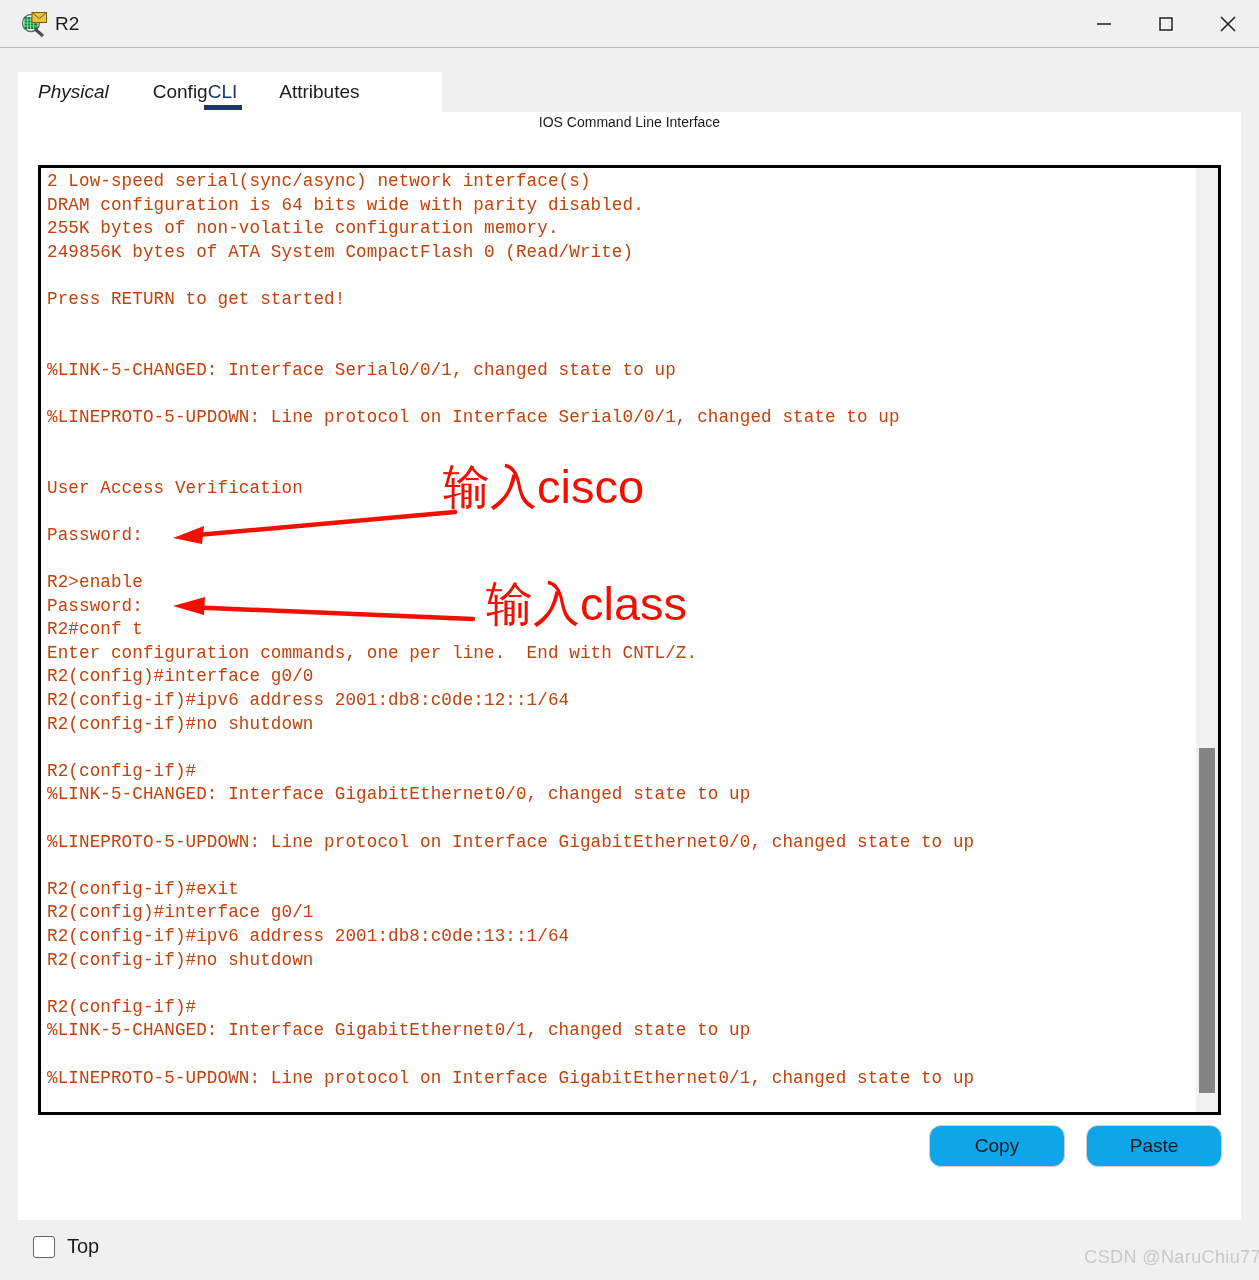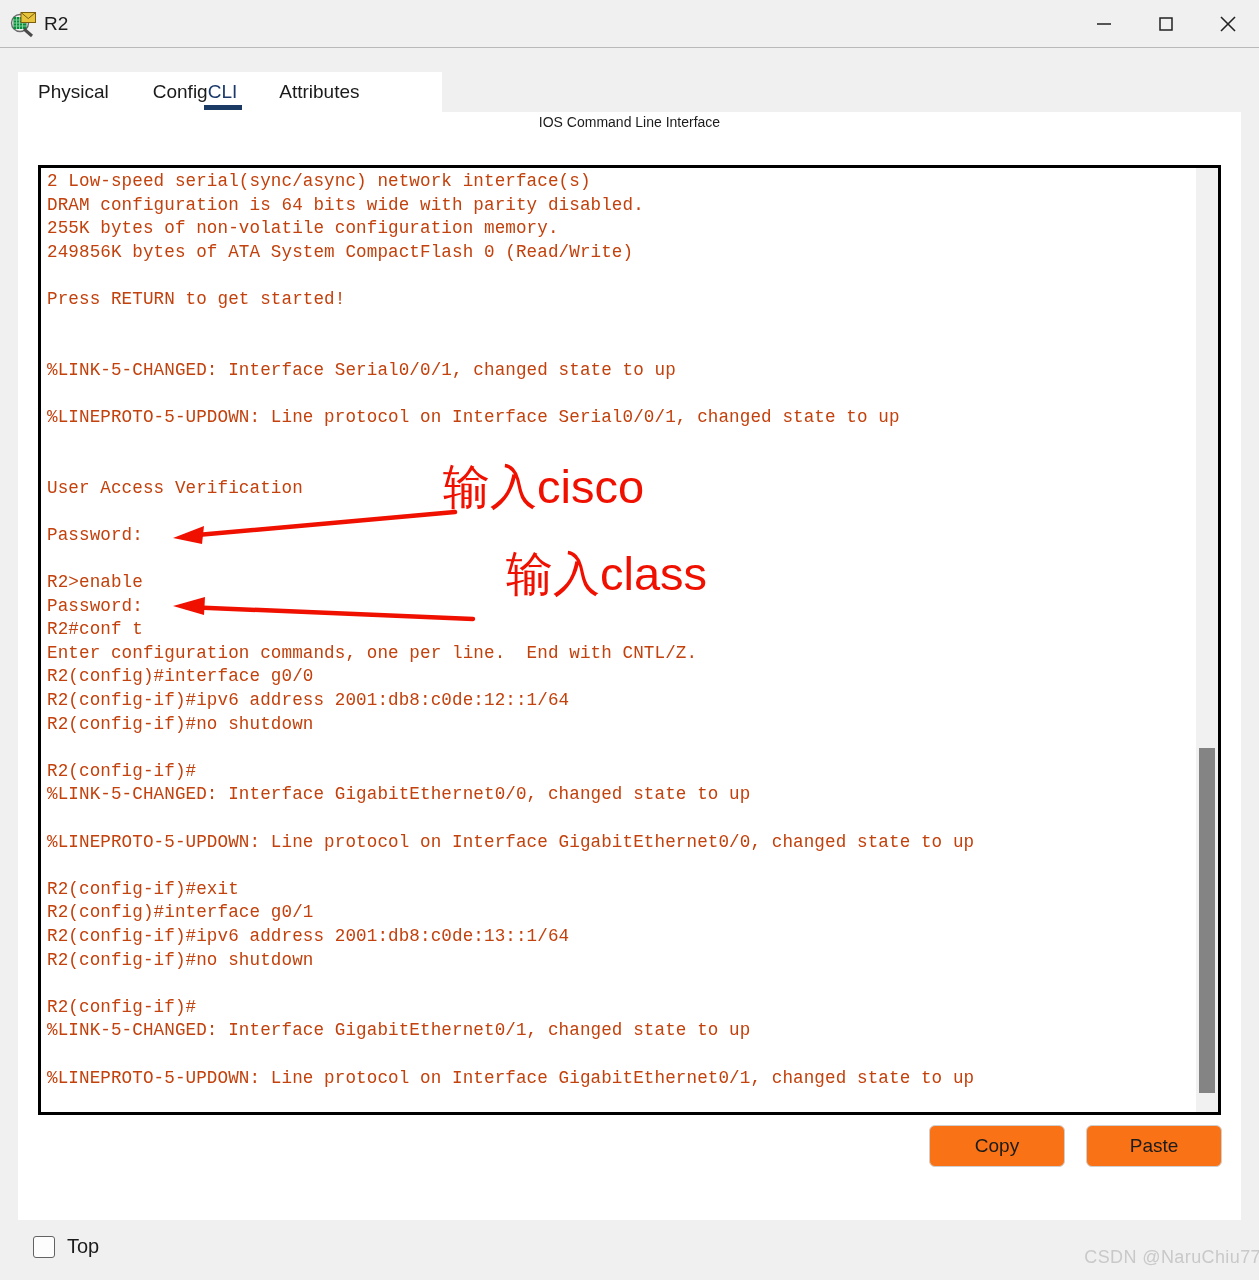--- a/index.html
+++ b/index.html
@@ -22,21 +22,21 @@
     width: 1259px;
     height: 47px;
     background: #f0f0f0;
     border-bottom: 1px solid #b9b9b9;
     display: flex;
     align-items: center;
   }
   .title-left {
     display: flex;
     align-items: center;
-    padding-left: 9px;
+    padding-left: 20px;
     gap: 7px;
   }
   .app-icon {
     width: 28px;
     height: 28px;
     position: relative;
     flex: 0 0 auto;
   }
   .app-icon svg { display: block; }
   .title-text {
@@ -79,21 +79,21 @@
     position: relative;
     font-size: 19px;
     color: #1b1b1b;
     padding: 9px 0 0 0;
     margin: 0;
     background: transparent;
     border: none;
     font-family: "Liberation Sans", sans-serif;
     white-space: nowrap;
   }
-  .tab-physical { margin-left: 20px; }
+  .tab-physical { margin-left: 20px; font-style: italic; }
   .tab-config   { margin-left: 44px; text-align: right; }
   .tab-cli      { }
   .tab-attributes { margin-left: 42px; }
   .tab.active { color: #1a3a6b; }
   .tab.active .tab-underline {
     position: absolute;
     left: -4px;
     right: -5px;
     bottom: -7px;
     height: 5px;
@@ -173,36 +173,36 @@
   }
   .annot-text {
     position: absolute;
     color: #f01000;
     font-family: "Liberation Sans", sans-serif;
     font-size: 47px;
     line-height: 47px;
     white-space: nowrap;
   }
   .annot-cisco { left: 425px; top: 351px; }
-  .annot-class { left: 468px; top: 438px; margin-left: 20px; }
+  .annot-class { left: 468px; top: 468px; }
 
   
   .btn-row {
     position: absolute;
     right: 19px;
     top: 1013px;
     display: flex;
     gap: 21px;
   }
   .btn {
     width: 136px;
     height: 42px;
-    background: #f97316;
+    background: #0ea5e9;
     border: 1px solid #cfcfcf;
-    border-radius: 6px;
+    border-radius: 12px;
     font-family: "Liberation Sans", sans-serif;
     font-size: 19px;
     color: #1b1b1b;
     display: flex;
     align-items: center;
     justify-content: center;
   }
 
   
   .bottombar {

